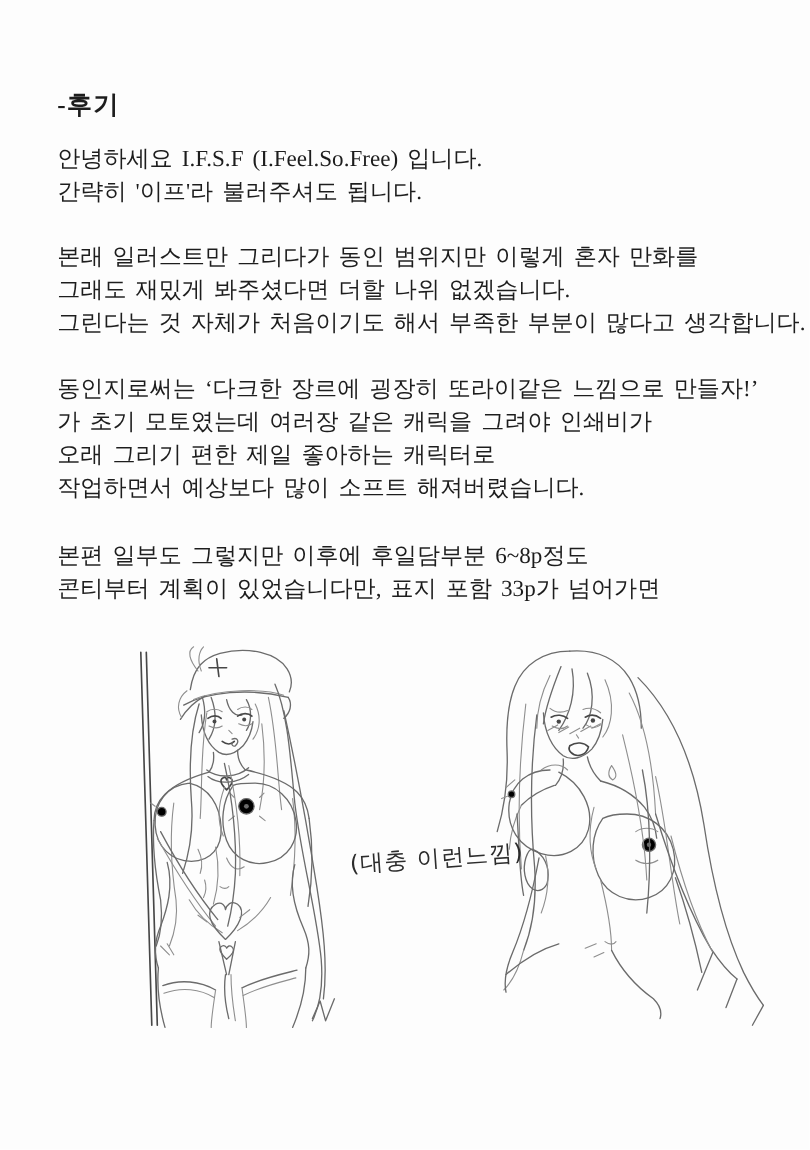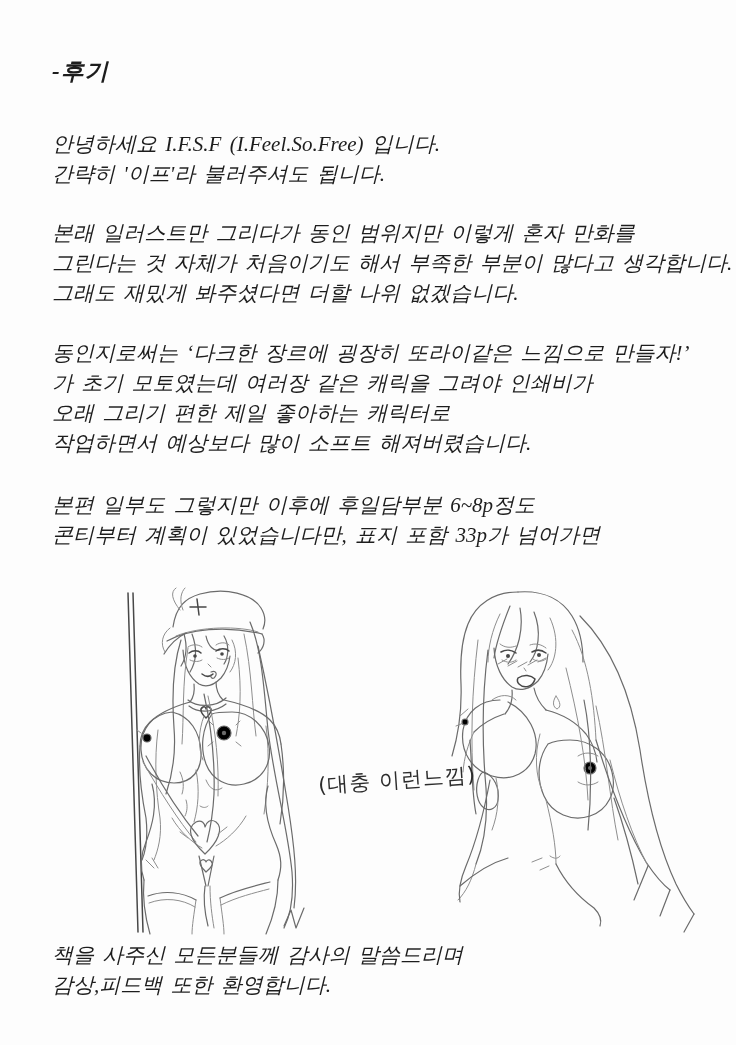--- a/index.html
+++ b/index.html
@@ -5,24 +5,24 @@
   html,body{margin:0;padding:0;}
   .page{
     position:relative;
     width:736px;height:1045px;
     background:#fdfdfd;
     overflow:hidden;
     font-family:"Liberation Serif","DejaVu Serif",serif;
     color:#1d1d1d;
   }
   .title{
-    position:absolute;left:52px;top:56px;margin:0;
-    font-size:23px;font-weight:600;letter-spacing:1px;font-style:italic;
+    position:absolute;left:52px;top:80px;margin:0;
+    font-size:23px;font-weight:600;letter-spacing:1px;
   }
-  .para{position:absolute;left:52px;font-size:21px;line-height:30px;word-spacing:3px;white-space:nowrap;font-style:italic;}
+  .para{position:absolute;left:52px;font-size:21px;line-height:30px;word-spacing:3px;white-space:nowrap;}
   .p1{top:129px;}
   .p2{top:218px;}
   .p3{top:338px;}
   .p4{top:490px;}
   .closing{top:940px;}
   .sketch{position:absolute;left:0;top:0;pointer-events:none;}
   .sketch path, .sketch line{fill:none;stroke-linecap:round;stroke-linejoin:round;}
   .s{stroke:#6b6b6b;stroke-width:1.2;}
   .sl{stroke:#8e8e8e;stroke-width:1;}
   .sd{stroke:#474747;stroke-width:1.5;}
@@ -40,22 +40,22 @@
 
   <h1 class="title">-후기</h1>
 
   <div class="para p1">
     <div>안녕하세요 I.F.S.F (I.Feel.So.Free) 입니다.</div>
     <div>간략히 '이프'라 불러주셔도 됩니다.</div>
   </div>
 
   <div class="para p2">
     <div>본래 일러스트만 그리다가 동인 범위지만 이렇게 혼자 만화를</div>
+    <div>그래도 재밌게 봐주셨다면 더할 나위 없겠습니다.</div>
     <div>그린다는 것 자체가 처음이기도 해서 부족한 부분이 많다고 생각합니다.</div>
-    <div>그래도 재밌게 봐주셨다면 더할 나위 없겠습니다.</div>
   </div>
 
   <div class="para p3">
     <div>동인지로써는 ‘다크한 장르에 굉장히 또라이같은 느낌으로 만들자!’</div>
     <div>가 초기 모토였는데 여러장 같은 캐릭을 그려야 인쇄비가</div>
     <div>오래 그리기 편한 제일 좋아하는 캐릭터로</div>
     <div>작업하면서 예상보다 많이 소프트 해져버렸습니다.</div>
   </div>
 
   <div class="para p4">
@@ -229,18 +229,14 @@
       <path class="s" d="M580,616 C614,650 632,700 640,750 C648,804 660,850 676,884 C682,896 688,906 694,914"></path>
       <path class="s" d="M596,740 C610,786 626,828 646,862 C654,874 662,884 670,890"></path>
       <path class="sl" d="M566,668 C578,716 586,760 588,800"></path>
       <path class="sl" d="M610,760 C620,800 632,836 648,866"></path>
       <path class="s" d="M670,890 l-10,26 M648,866 l-14,34 M694,914 l-10,18"></path>
     </g>
   </svg>
 
   <div class="caption">(대충 이런느낌)</div>
 
-  <div class="para closing">
-    <div>책을 사주신 모든분들께 감사의 말씀드리며</div>
-    <div>감상,피드백 또한 환영합니다.</div>
-  </div>
 
 </div>
 
 </body></html>

